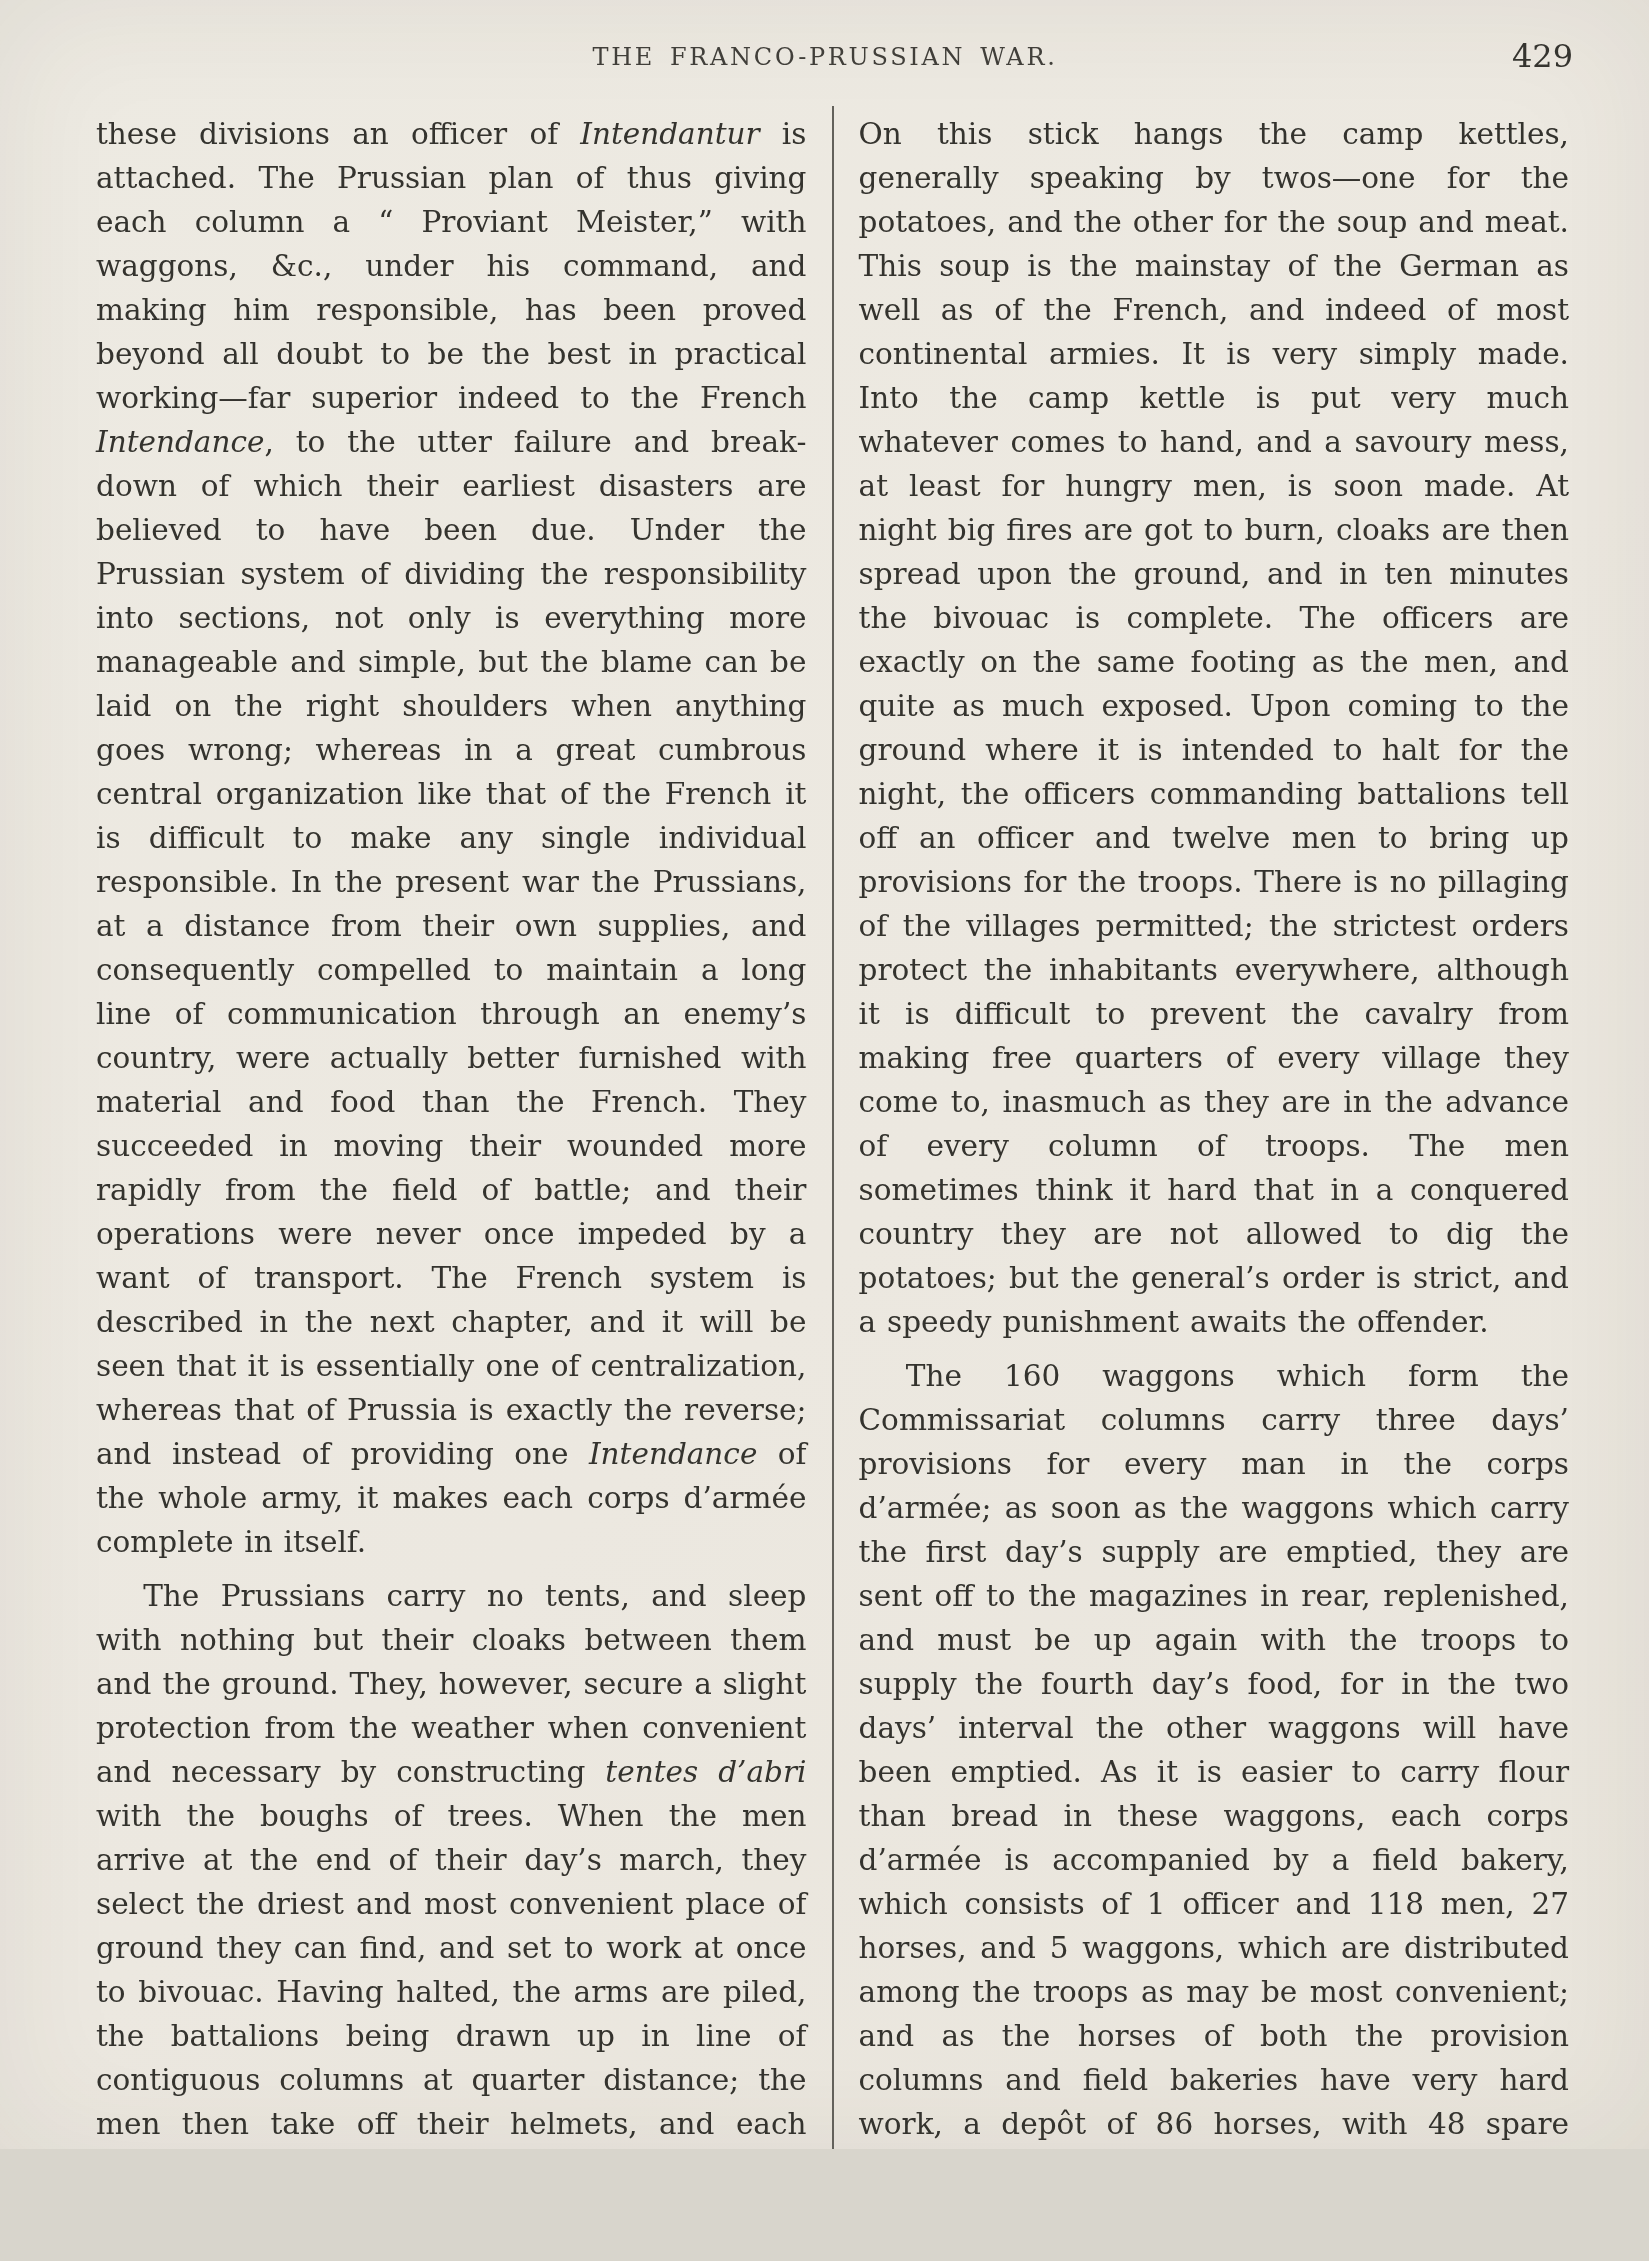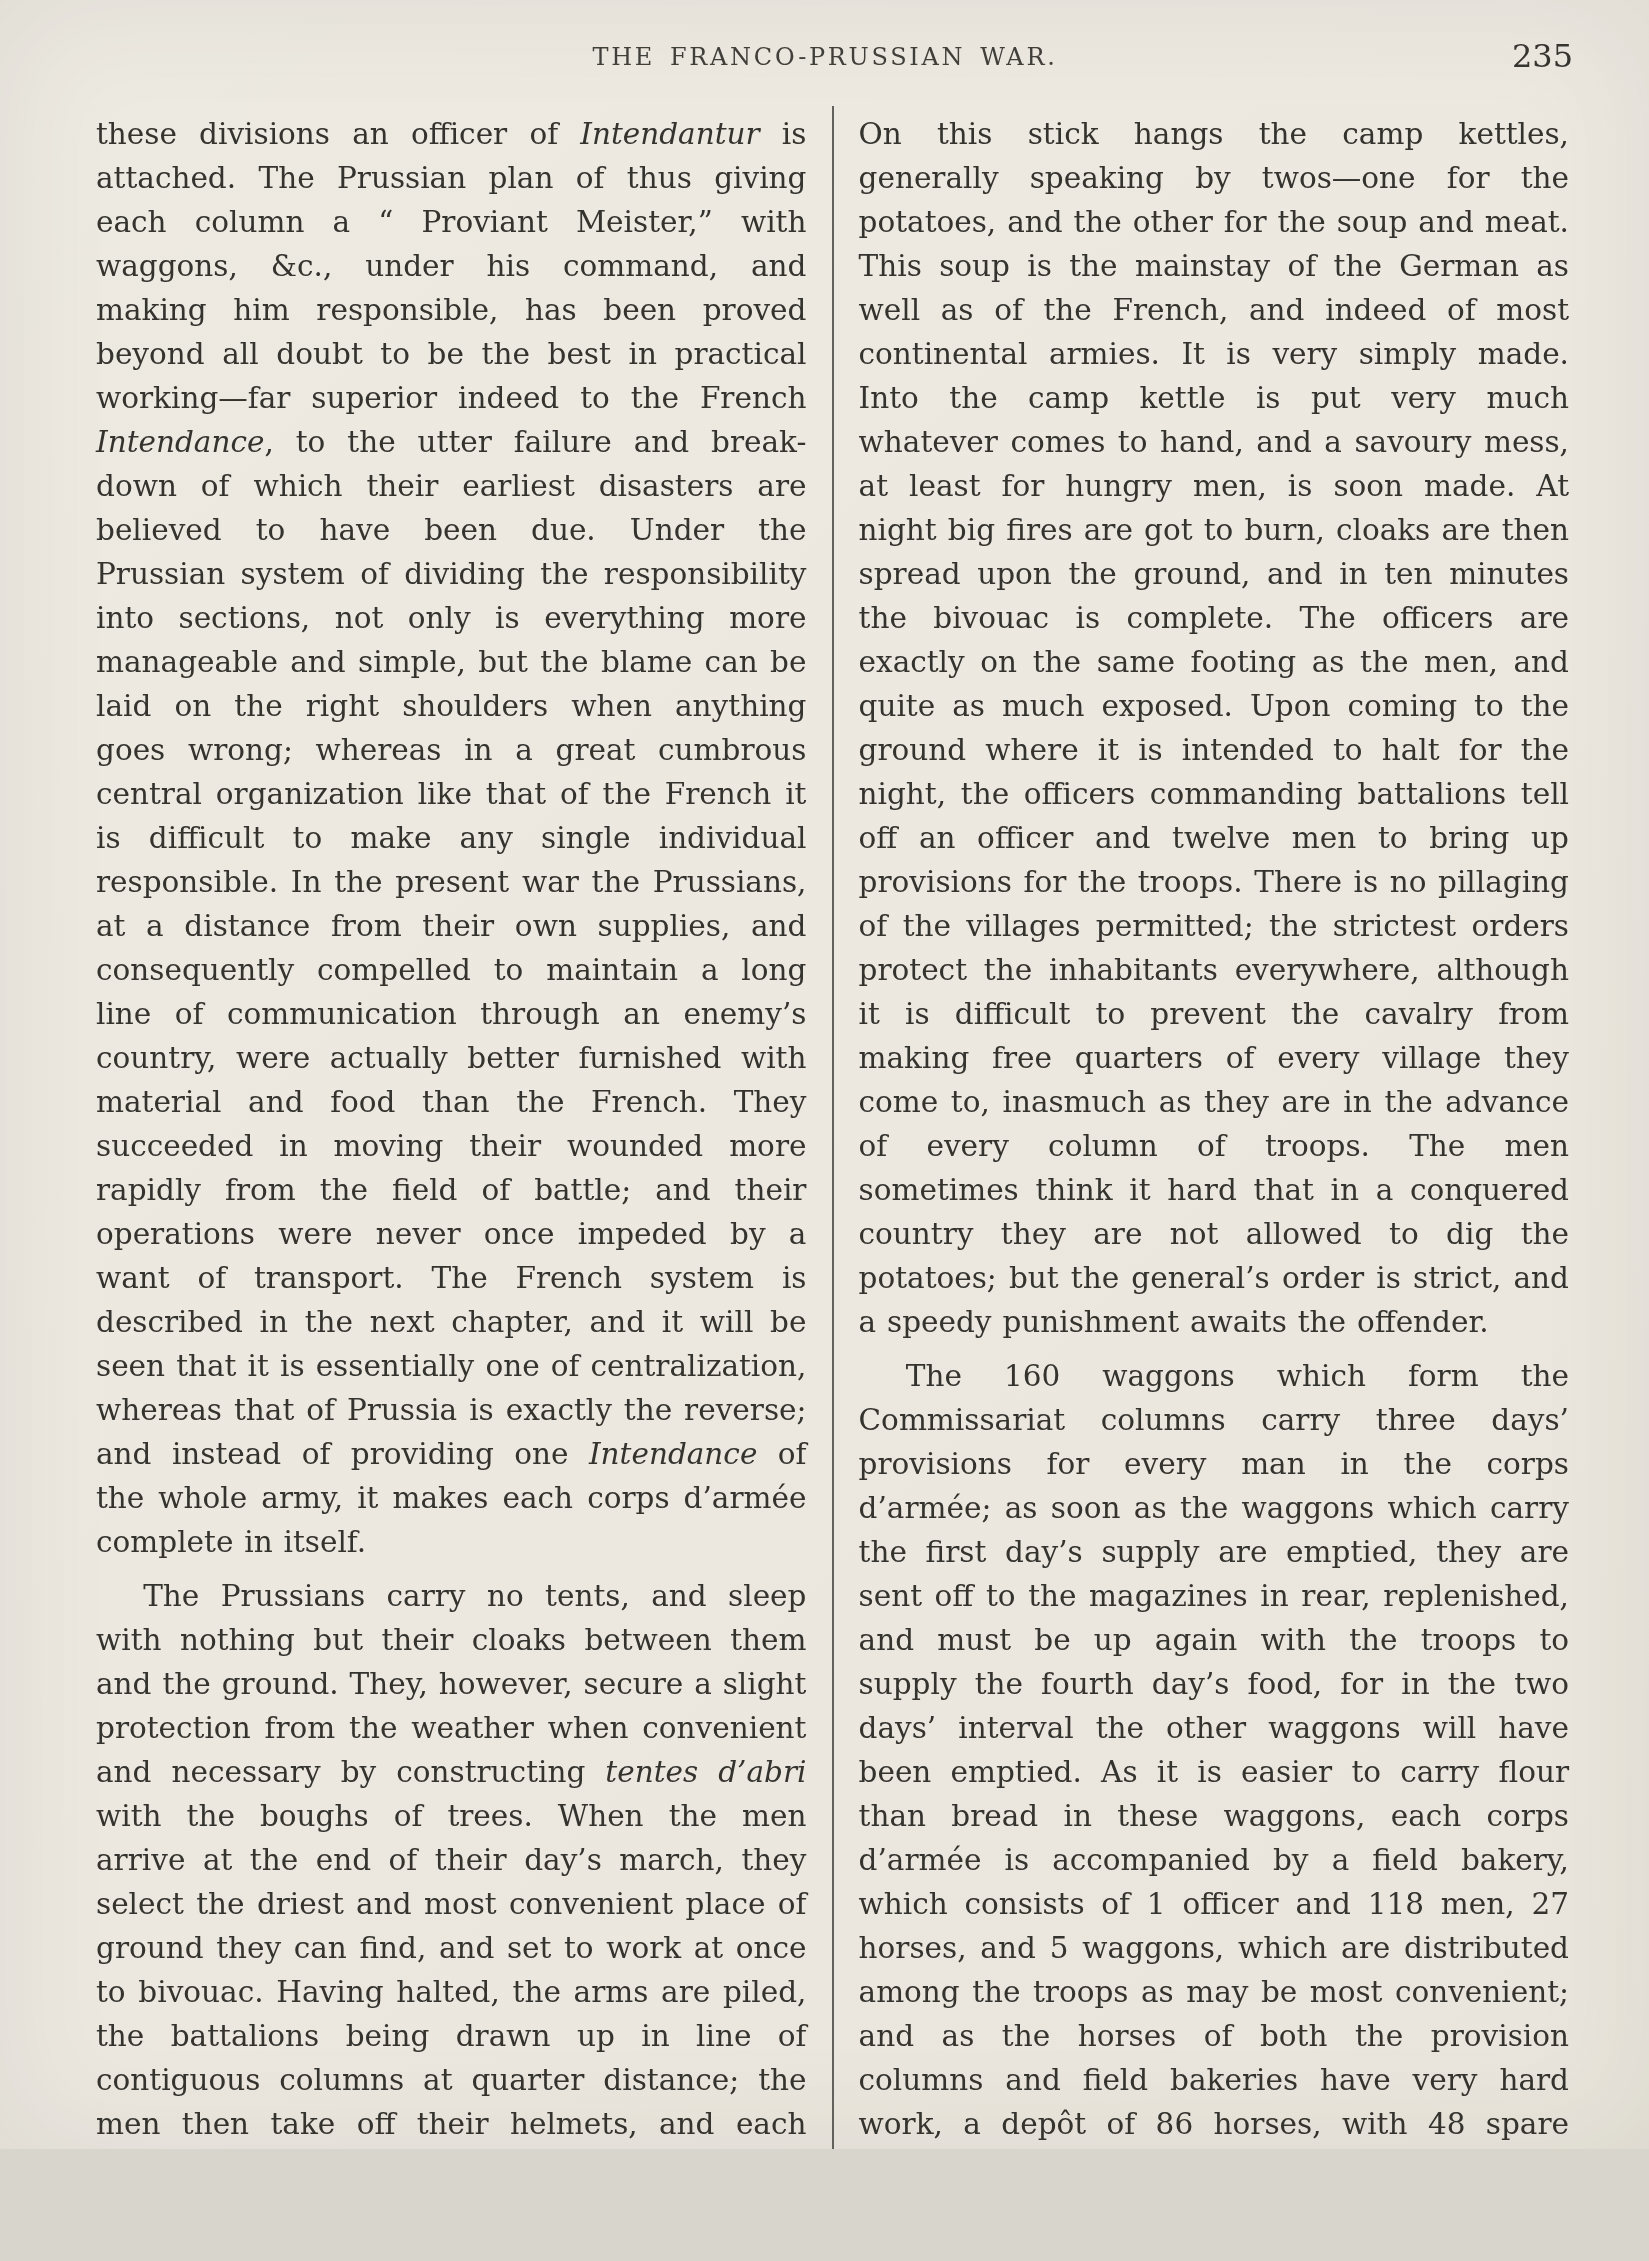--- a/index.html
+++ b/index.html
@@ -64,21 +64,21 @@
   .it {
     font-style: italic;
   }
 </style>
 </head>
 <body>
 
 <div class="page">
   <div class="header">
     <div class="running-title">THE FRANCO-PRUSSIAN WAR.</div>
-    <div class="page-number">235</div>
+    <div class="page-number">429</div>
   </div>
   <div class="text-block">
     <div class="col">
         <p class="para"><span>these divisions an officer of </span><span class="it">Intendantur</span><span> is attached. The Prussian plan of thus giving each column a “ Proviant Meister,” with waggons, &amp;c., under his command, and making him responsible, has been proved beyond all doubt to be the best in practical working—far superior indeed to the French </span><span class="it">Intendance</span><span>, to the utter failure and break-down of which their earliest disasters are believed to have been due.  Under the Prussian system of dividing the responsibility into sections, not only is everything more manageable and simple, but the blame can be laid on the right shoulders when anything goes wrong; whereas in a great cumbrous central organization like that of the French it is difficult to make any single individual responsible.  In the present war the Prussians, at a distance from their own supplies, and consequently compelled to maintain a long line of communication through an enemy’s country, were actually better furnished with material and food than the French. They succeeded in moving their wounded more rapidly from the field of battle; and their operations were never once impeded by a want of transport. The French system is described in the next chapter, and it will be seen that it is essentially one of centralization, whereas that of Prussia is exactly the reverse; and instead of providing one </span><span class="it">Intendance</span><span> of the whole army, it makes each corps d’armée complete in itself.</span></p>
         <p class="para indent"><span>The Prussians carry no tents, and sleep with nothing but their cloaks between them and the ground.  They, however, secure a slight protection from the weather when convenient and necessary by constructing </span><span class="it">tentes d’abri</span><span> with the boughs of trees.  When the men arrive at the end of their day’s march, they select the driest and most convenient place of ground they can find, and set to work at once to bivouac.  Having halted, the arms are piled, the battalions being drawn up in line of contiguous columns at quarter distance; the men then take off their helmets, and each man places his helmet on his rifle, which acts as an effectual protection from any wet getting down the barrel; the companies then break off by subdivisions to the right and left of their arms, the knapsacks are placed in a row, the camp kettles taken off, and the fatigue squad falls out from each company to draw water.  Meantime the remainder dig small, oblong holes in the ground for their fires; a couple of sticks at each end, and another resting across, completes the simple but practical arrangement.</span></p>
       </div>
     <div class="col-divider"></div>
     <div class="col">
         <p class="para"><span>On this stick hangs the camp kettles, generally speaking by twos—one for the potatoes, and the other for the soup and meat.  This soup is the mainstay of the German as well as of the French, and indeed of most continental armies.  It is very simply made.  Into the camp kettle is put very much whatever comes to hand, and a savoury mess, at least for hungry men, is soon made.  At night big fires are got to burn, cloaks are then spread upon the ground, and in ten minutes the bivouac is complete.  The officers are exactly on the same footing as the men, and quite as much exposed.  Upon coming to the ground where it is intended to halt for the night, the officers commanding battalions tell off an officer and twelve men to bring up provisions for the troops.  There is no pillaging of the villages permitted; the strictest orders protect the inhabitants everywhere, although it is difficult to prevent the cavalry from making free quarters of every village they come to, inasmuch as they are in the advance of every column of troops.  The men sometimes think it hard that in a conquered country they are not allowed to dig the potatoes; but the general’s order is strict, and a speedy punishment awaits the offender.</span></p>
         <p class="para indent"><span>The 160 waggons which form the Commissariat columns carry three days’ provisions for every man in the corps d’armée; as soon as the waggons which carry the first day’s supply are emptied, they are sent off to the magazines in rear, replenished, and must be up again with the troops to supply the fourth day’s food, for in the two days’ interval the other waggons will have been emptied.  As it is easier to carry flour than bread in these waggons, each corps d’armée is accompanied by a field bakery, which consists of 1 officer and 118 men, 27 horses, and 5 waggons, which are distributed among the troops as may be most convenient; and as the horses of both the provision columns and field bakeries have very hard work, a depôt of 86 horses, with 48 spare drivers, accompanies each corps d’armée.  These provision columns thus carry three days’ provisions, but in a country where supplies are not very abundant they can do nothing in the way of collecting food; their duty is simply to bring provisions from the magazines where they are gathered together, and to carry them to the troops.  It is evident, therefore, that as the army advances these magazines must advance</span></p>

